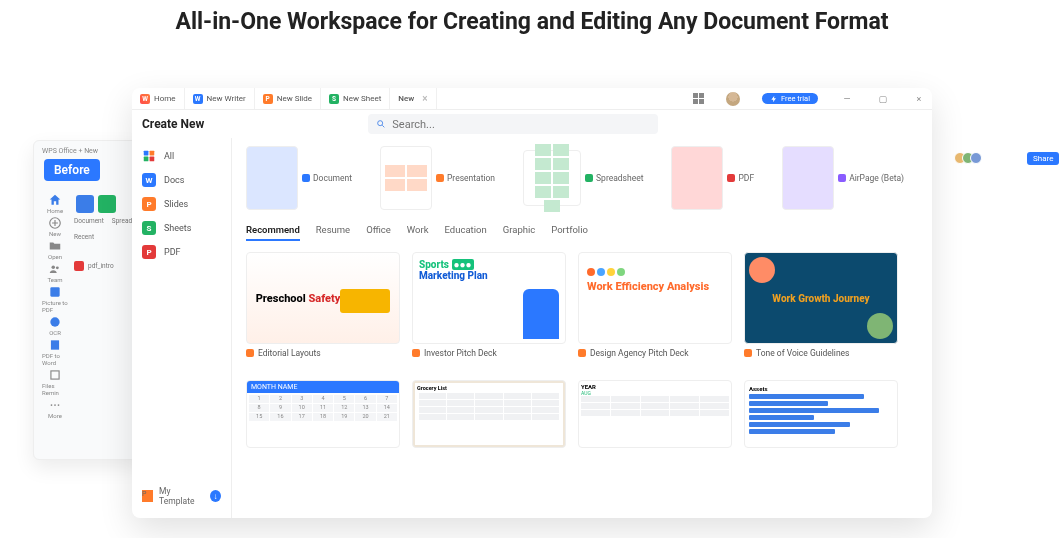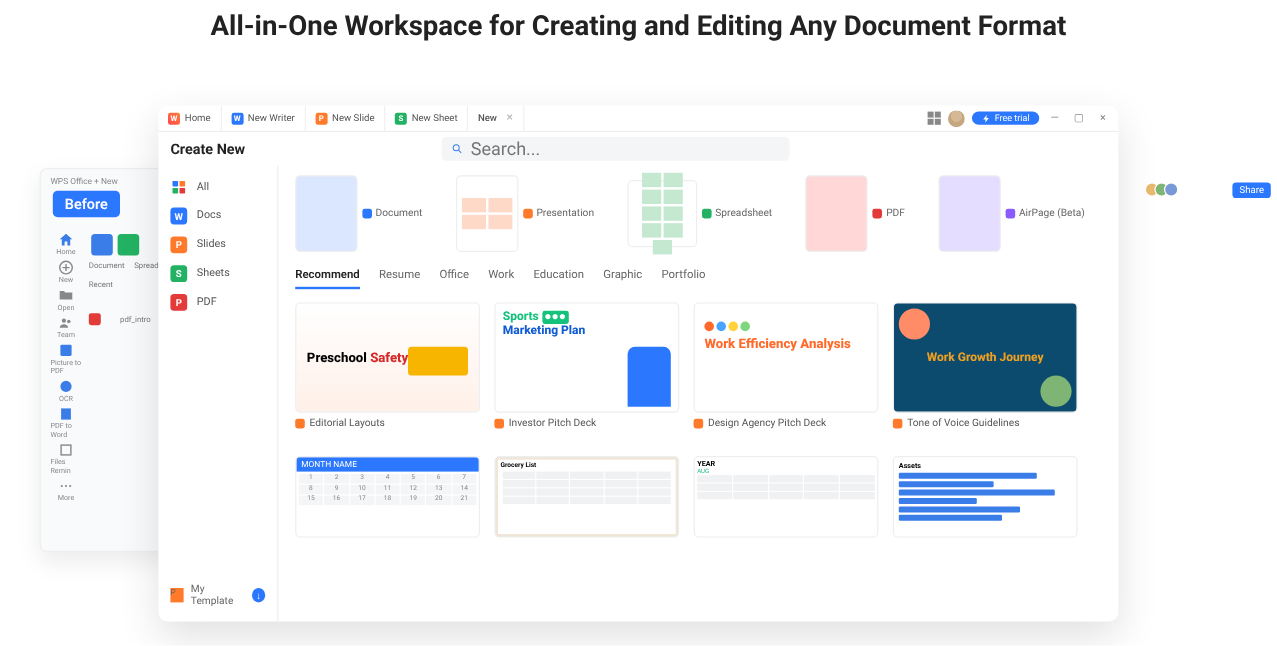--- a/index.html
+++ b/index.html
@@ -29,35 +29,35 @@
 .menu-lines { width:12px; height:10px; display:flex; flex-direction:column; justify-content:space-between; }
 .menu-lines span { height:2px; background:#666; border-radius:1px; }
 
 
 .app { position:absolute; left:132px; top:88px; width:800px; height:430px; background:#fff; border-radius:8px; box-shadow:0 12px 34px rgba(0,0,0,.12); z-index:2; overflow:hidden; display:flex; flex-direction:column; }
 
 .titlebar { height:22px; display:flex; align-items:center; font-size:8px; border-bottom:1px solid #eee; }
 .titlebar .tab { padding:0 8px; display:flex; align-items:center; gap:4px; height:100%; border-right:1px solid #f0f0f0; color:#555; cursor:pointer; }
 .titlebar .tab.active { background:#fff; font-weight:500; position:relative; }
 .titlebar .spacer { flex:1; }
-.titlebar .right { display:flex; align-items:center; gap:6px; padding-right:6px; }
+.titlebar .right { display:flex; align-items:center; gap:22px; padding-right:6px; }
 .titlebar .pill-trial { background:#2b78ff; color:#fff; border-radius:10px; padding:1px 8px; font-size:7.5px; display:flex; align-items:center; gap:3px; }
 .winbtn { width:14px; height:14px; display:flex; align-items:center; justify-content:center; color:#888; font-size:9px; cursor:pointer; }
 .tab .ico { width:10px; height:10px; border-radius:2px; display:flex; align-items:center; justify-content:center; color:#fff; font-size:6.5px; font-weight:700; }
 .ico.wps { background:linear-gradient(45deg,#ff4a4a,#ff7b3a);}
 .ico.blue { background:#2b78ff;}
 .ico.orange { background:#ff7b2b;}
 .ico.green { background:#23b263;}
 .tab .close-x { color:#bbb; font-size:10px; margin-left:4px; }
 
 .toolbar { height:28px; display:flex; align-items:center; padding:0 10px; gap:14px; }
 .toolbar .createnew { font-size:12px; font-weight:700; color:#222; }
 .search { flex:0 0 290px; height:20px; background:#f4f5f7; border-radius:4px; display:flex; align-items:center; gap:6px; padding:0 8px; margin-left:150px; }
 .search svg { width:10px; height:10px; }
-.search input { border:none; background:transparent; font-size:15px; outline:none; flex:1; color:#888; }
+.search input { border:none; background:transparent; font-size:11px; outline:none; flex:1; color:#888; }
 
 .body { display:flex; flex:1; overflow:hidden; }
 .sidebar { width:100px; border-right:1px solid #eee; padding:6px 0; display:flex; flex-direction:column; }
 .sidebar .item { display:flex; align-items:center; gap:8px; font-size:9px; color:#555; padding:5px 10px; cursor:pointer; }
 .sidebar .item .badge { width:14px; height:14px; border-radius:3px; display:flex; align-items:center; justify-content:center; color:#fff; font-size:8px; font-weight:700; }
 .badge.all { background:linear-gradient(135deg,#fff,#fff); }
 .badge.all svg { width:14px; height:14px; }
 .badge.blue{background:#2b78ff;}
 .badge.orange{background:#ff7b2b;}
 .badge.green{background:#23b263;}
@@ -202,21 +202,21 @@
         <span>More</span>
       </div>
   </div>
   <div class="back-right">
     <div><span class="tile"></span><span class="tile" style="background:#23b263"></span></div>
     <div style="display:flex;gap:8px">
         <span>Document</span>
         <span>Spreads</span>
       </div>
     <div class="row">Recent</div>
-    <div class="row" style="display:flex;align-items:center;gap:16px;margin-top:20px;">
+    <div class="row" style="display:flex;align-items:center;gap:4px;margin-top:20px;">
       <span style="width:10px;height:10px;background:#e33a3a;border-radius:2px;display:inline-block"></span>
       <span>pdf_intro</span>
     </div>
   </div>
 </div>
 
 <div class="share-window">
   <div class="avatars-stack">
       <span></span>
       <span></span>

